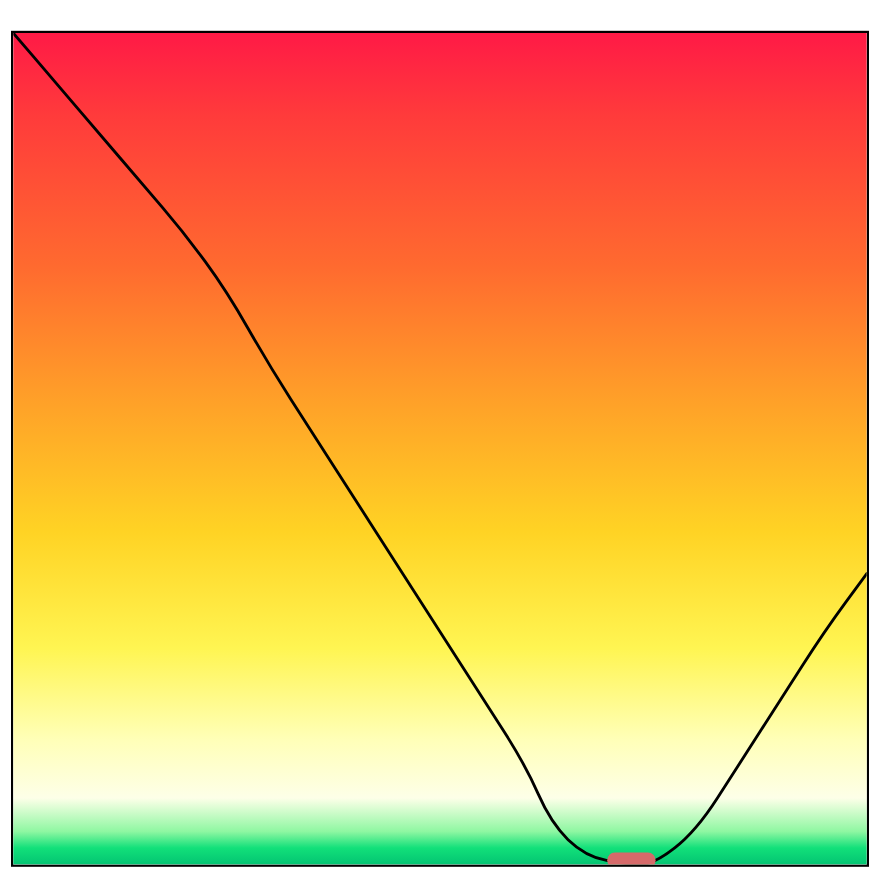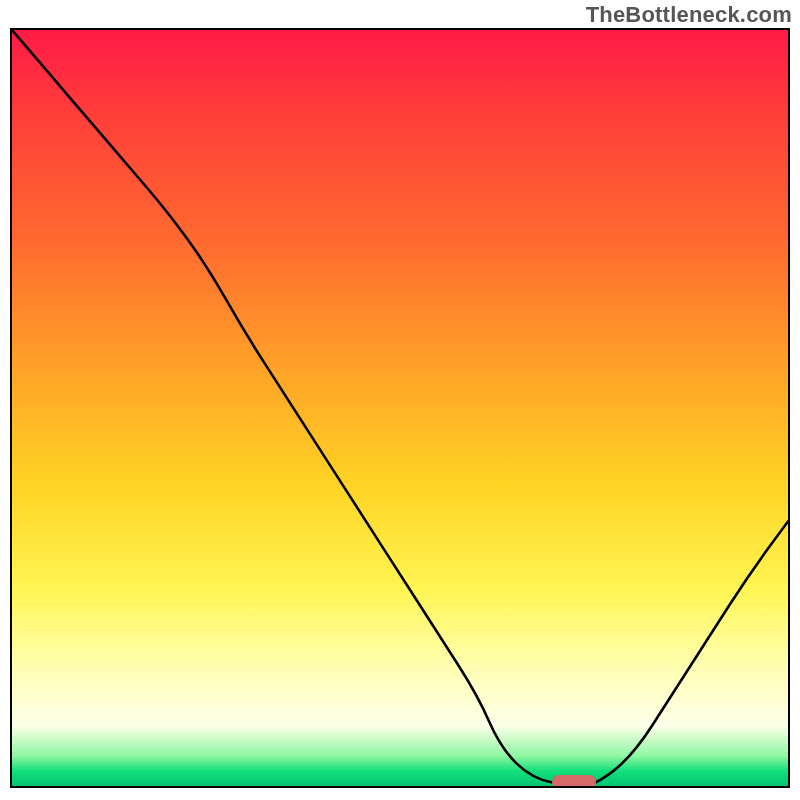--- a/index.html
+++ b/index.html
@@ -65,21 +65,20 @@
     border-radius: 8px;
     background: #d66a6a;
     transform: translate(-50%, -50%);
   }
 </style>
 </head>
 <body>
 
 <div class="container">
 
-  <div class="watermark">TheBottleneck.com</div>
 
   <div class="plot-frame">
     <div class="gradient"></div>
 
     <svg class="curve" viewBox="0 0 780 760" preserveAspectRatio="none">
       <path id="curve-path" fill="none" stroke="#000" stroke-width="2.6" stroke-linecap="round" stroke-linejoin="round" d="M 0.0 0.0 Q 0.0 0.0 19.5 22.8 Q 39.0 45.6 58.5 68.4 Q 78.0 91.2 97.5 114.0 Q 117.0 136.8 136.5 159.6 Q 156.0 182.4 175.5 209.0 Q 195.0 235.6 214.5 269.8 Q 234.0 304.0 253.5 334.4 Q 273.0 364.8 292.5 395.2 Q 312.0 425.6 331.5 456.0 Q 351.0 486.4 370.5 516.8 Q 390.0 547.2 409.5 577.6 Q 429.0 608.0 448.5 638.4 Q 468.0 668.8 479.7 695.4 Q 491.4 722.0 507.0 737.2 Q 522.6 752.4 542.1 756.2 Q 561.6 760.0 573.3 760.0 Q 585.0 760.0 604.5 744.8 Q 624.0 729.6 643.5 699.2 Q 663.0 668.8 682.5 638.4 Q 702.0 608.0 721.5 577.6 Q 741.0 547.2 760.5 520.6 T 780.0 494.0"></path>
     </svg>
 
     <div class="marker" id="opt-marker" style="left: 561.6px; top: 752.4px;"></div>
   </div>

